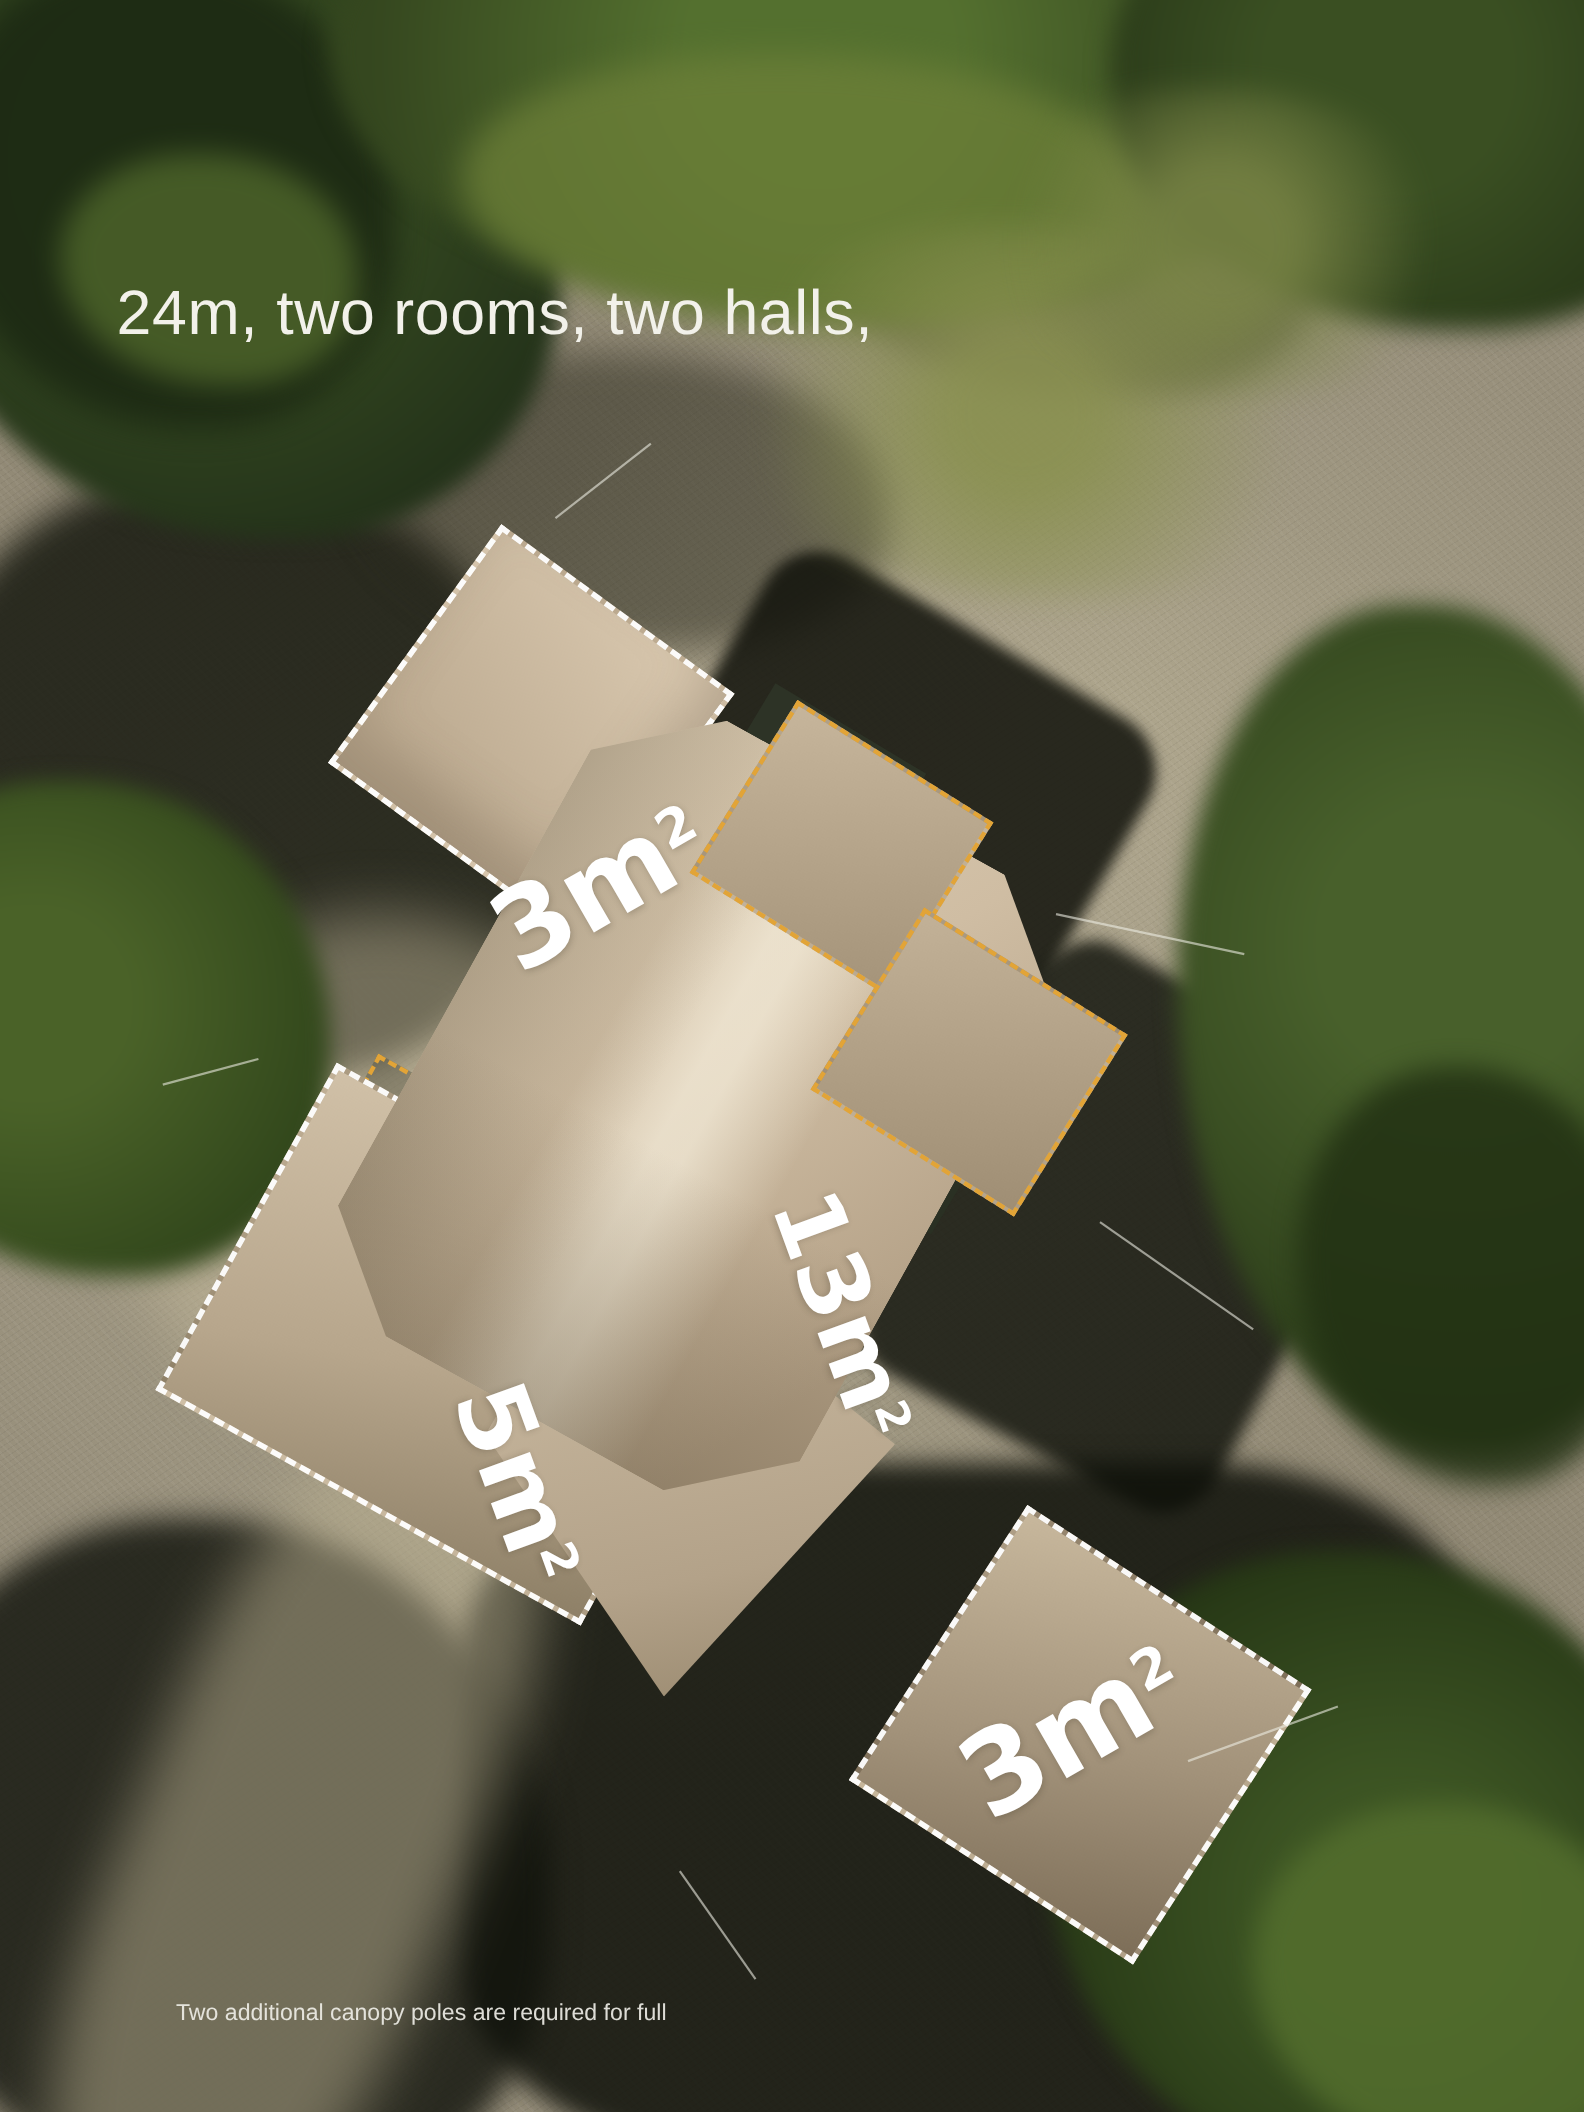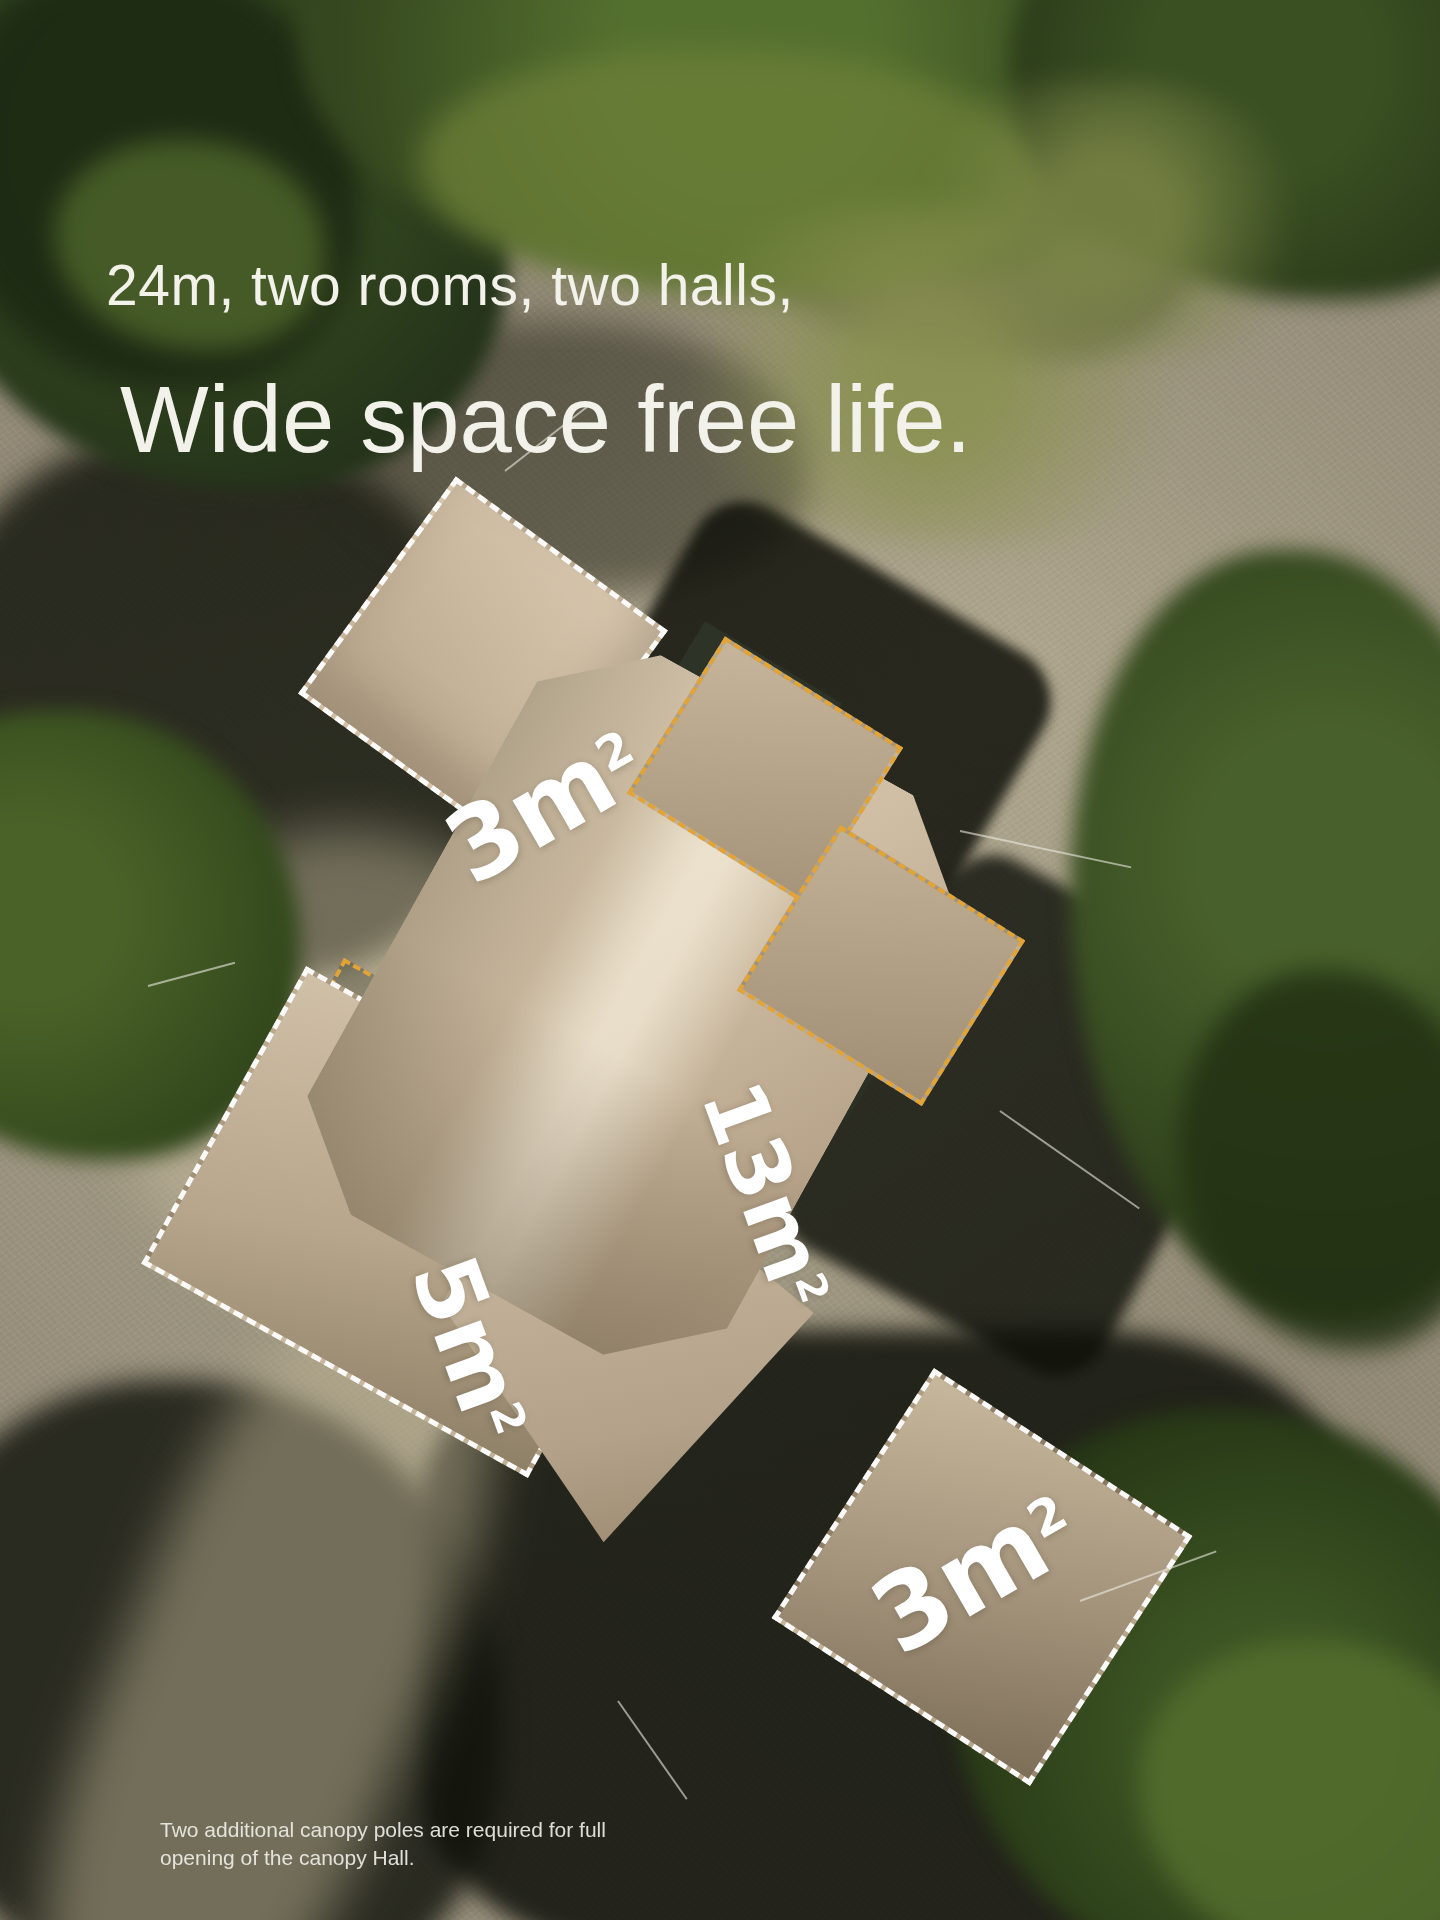--- a/index.html
+++ b/index.html
@@ -161,18 +161,16 @@
   <div class="line" id="line4"></div>
   <div class="line" id="line5"></div>
   <div class="line" id="line6"></div>
 
   <div class="area-label" id="label-top"><span>3m</span><sup>2</sup></div>
   <div class="area-label" id="label-center"><span>13m</span><sup>2</sup></div>
   <div class="area-label" id="label-left"><span>5m</span><sup>2</sup></div>
   <div class="area-label" id="label-bottom"><span>3m</span><sup>2</sup></div>
 
   <div class="headline" id="headline1">24m, two rooms, two halls,</div>
-  <div class="headline" id="headline2">Wide space free life.</div>
   <div id="footnote">
     <div>Two additional canopy poles are required for full</div>
-    <div>opening of the canopy Hall.</div>
   </div>
 </div>
 
 </body></html>

